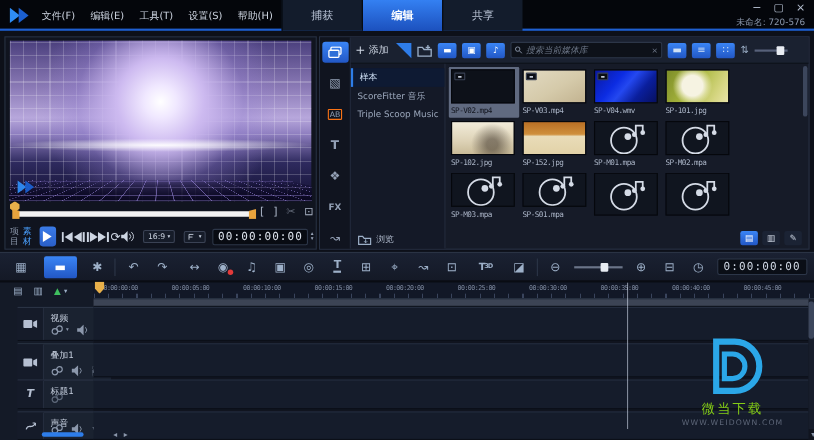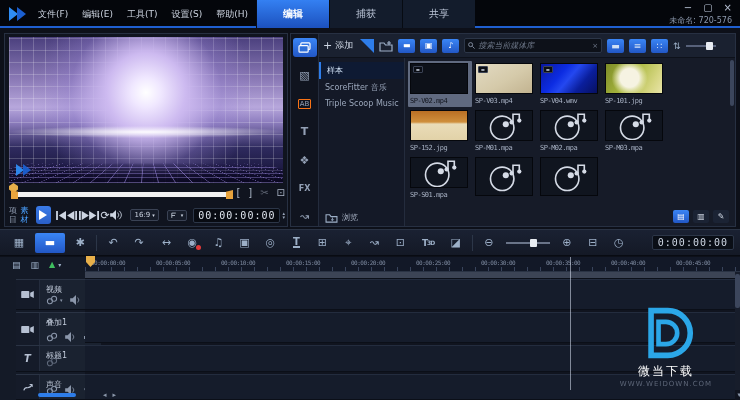--- a/index.html
+++ b/index.html
@@ -93,21 +93,21 @@
   
   .tltools{position:absolute;left:0;top:229px;width:740px;height:27px;background:linear-gradient(180deg,#1a2132,#141926);border-top:1px solid #2a3344;border-bottom:1px solid #080b12;display:flex;align-items:center;padding:0 6px;gap:0;font-size:11px}
   .ti{width:26px;height:20px;display:flex;align-items:center;justify-content:center;color:#9db0c8;position:relative;flex:0 0 auto}
   .ti.active{background:linear-gradient(180deg,#3a85f5,#2257c5);border-radius:2px;color:#fff;width:30px}
   .tdiv{width:1px;height:16px;background:#2c3648;margin:0 3px;flex:0 0 auto}
   .reddot{position:absolute;right:4px;bottom:3px;width:5px;height:5px;border-radius:50%;background:#e23a3a}
   .t3d{font-size:9px;font-weight:bold;letter-spacing:-1px}
   .t3d small{font-size:6px}
   .zoomslider{width:44px;height:2px;background:#6a7488;position:relative;margin:0 4px;flex:0 0 auto}
   .zoomdot{position:absolute;left:24px;top:-3px;width:7px;height:8px;background:#e8ecf2;border-radius:1px}
-  .tl-tc{margin-left:20px;background:#0a0e16;border:1px solid #2c3648;border-radius:2px;padding:1px 5px;font-family:"DejaVu Sans Mono",monospace;font-size:10px;color:#cfd7e4;letter-spacing:1px;flex:0 0 auto}
+  .tl-tc{margin-left:4px;background:#0a0e16;border:1px solid #2c3648;border-radius:2px;padding:1px 5px;font-family:"DejaVu Sans Mono",monospace;font-size:10px;color:#cfd7e4;letter-spacing:1px;flex:0 0 auto}
 
   
   .timeline{position:absolute;left:0;top:257px;width:740px;height:143px;background:#10141f}
   .tl-left{position:absolute;left:0;top:0;width:85px;height:100%;background:#141a27}
   .tl-headrow{position:absolute;left:0;top:0;width:85px;height:15px;display:flex;align-items:center;gap:10px;padding-left:12px;font-size:9px;color:#9db0c8}
   .greentri{color:#3fbf5f;font-size:8px}
   .trackhead{position:absolute;left:16px;width:85px;background:#1a2230;border-top:1px solid #2a3344;border-bottom:1px solid #0b0f18}
   .tht-icon{position:absolute;left:0;top:0;width:24px;height:100%;background:#151b29;border-right:1px solid #242c3d;display:flex;align-items:center;justify-content:center;color:#b6c0d2}
   .th-label{position:absolute;left:30px;top:4px;font-size:8px;color:#c2cbda}
   .th-ctrls{position:absolute;left:30px;bottom:4px;display:flex;align-items:center;gap:7px;color:#8b97ab}
@@ -120,21 +120,21 @@
   .playhead{position:absolute;left:1px;top:-1px;width:9px;height:11px;background:#e8b04a;clip-path:polygon(0 0,100% 0,100% 55%,50% 100%,0 55%);z-index:5}
   .lane{position:absolute;left:0;right:5px;background:#151c2b;border-top:1px solid #232c3e;border-bottom:1px solid #0b0f18}
   .cursorline{position:absolute;left:485px;top:0;bottom:10px;width:1px;background:rgba(220,230,245,.55)}
   .vscroll{position:absolute;right:0;top:15px;width:5px;bottom:10px;background:#171d2b}
   .vthumb{position:absolute;right:0;top:2px;width:5px;height:34px;background:#3c465c;border-radius:2px}
   .vdown{position:absolute;right:-1px;bottom:-9px;font-size:7px;color:#8b97ab}
   .hscroll{position:absolute;left:0;bottom:0;width:85px;height:10px;display:flex;align-items:center}
   .hthumb{margin-left:38px;width:38px;height:4px;background:#2e7de9;border-radius:2px}
   .harrows{position:absolute;left:103px;bottom:1px;display:flex;gap:6px;font-size:7px;color:#8b97ab}
   .watermark{position:absolute;right:14px;bottom:12px;width:120px;text-align:center}
-  .wm-title{font-size:12px;color:#ffffff;letter-spacing:2px;margin-top:2px}
+  .wm-title{font-size:12px;color:#84cc16;letter-spacing:2px;margin-top:2px}
   .wm-url{font-size:7px;color:#5d6678;letter-spacing:1px}
   svg{display:block}
 </style>
 </head>
 <body>
 
 <div class="app">
 
   <div class="titlebar">
     <div class="logo">
@@ -144,22 +144,22 @@
         </svg>
     </div>
     <div class="menubar">
       <span>文件(F)</span>
       <span>编辑(E)</span>
       <span>工具(T)</span>
       <span>设置(S)</span>
       <span>帮助(H)</span>
     </div>
     <div class="tabs">
+      <div class="tab">捕获</div>
       <div class="tab active">编辑</div>
-      <div class="tab">捕获</div>
       <div class="tab">共享</div>
     </div>
     <div class="winctl">
       <span>−</span>
       <span>▢</span>
       <span>×</span>
     </div>
     <div class="projlabel">未命名: 720-576</div>
   </div>
 
@@ -347,20 +347,24 @@
       </div>
       <div class="thumb">
         <div class="tpic t-v04">
             <span class="badge">▬</span>
           </div>
         <div class="tname">SP-V04.wmv</div>
       </div>
       <div class="thumb">
         <div class="tpic t-101"></div>
         <div class="tname">SP-101.jpg</div>
+      </div>
+      <div class="thumb">
+        <div class="tpic t-102"></div>
+        <div class="tname">SP-102.jpg</div>
       </div>
       <div class="thumb">
         <div class="tpic t-103"></div>
         <div class="tname">SP-152.jpg</div>
       </div>
       <div class="thumb">
         <div class="tpic t-disc">
           <svg viewBox="0 0 44 40" width="40" height="36">
               <circle cx="20" cy="22" r="13" stroke="#d5dbe6" stroke-width="1.8" fill="none"></circle>
               <circle cx="24" cy="18" r="3.4" fill="#d5dbe6"></circle>

